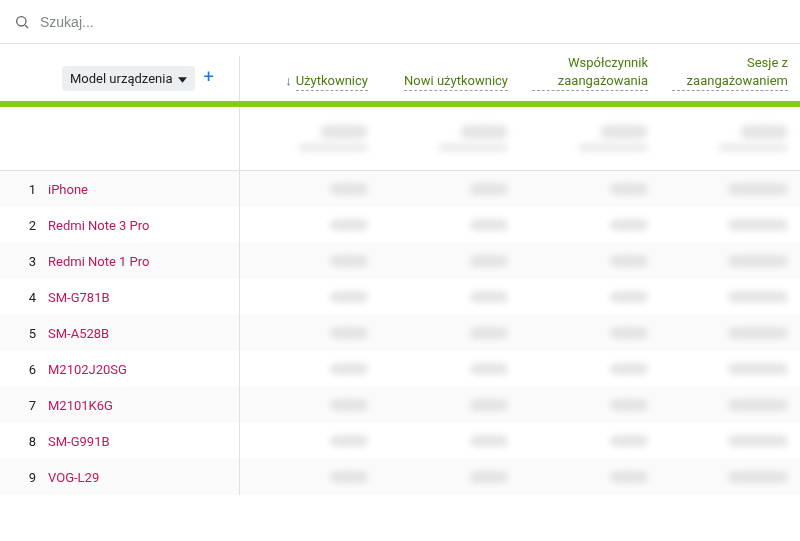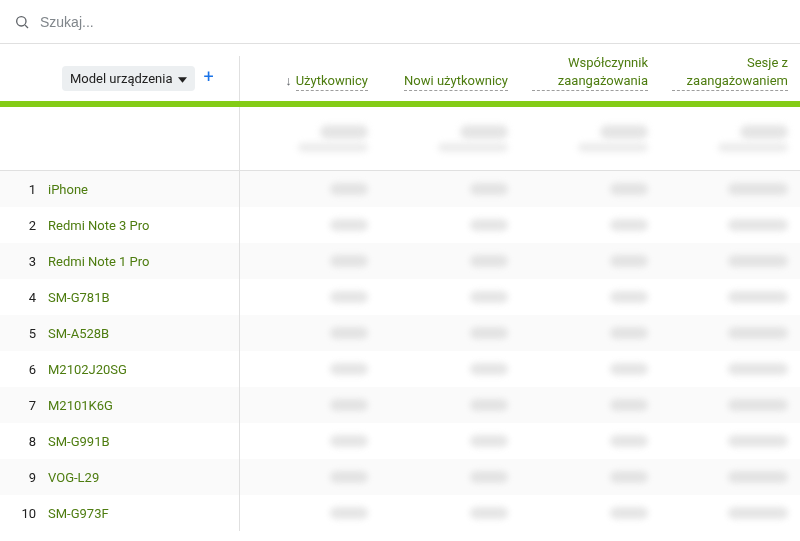--- a/index.html
+++ b/index.html
@@ -23,21 +23,21 @@
 
   .totals-row { display: flex; align-items: stretch; min-height: 64px; border-bottom: 1px solid #e0e0e0; }
   .totals-dim { width: 240px; border-right: 1px solid #e0e0e0; flex-shrink: 0; }
   .totals-metric { flex: 1 1 0; min-width: 0; display: flex; flex-direction: column; align-items: flex-end; justify-content: center; padding: 10px 12px; gap: 4px; }
 
   .data-row { display: flex; align-items: stretch; height: 36px; }
   .data-row:nth-child(odd) { background: #fafafa; }
   .data-row:nth-child(even) { background: #ffffff; }
   .row-dim { width: 240px; flex-shrink: 0; display: flex; align-items: center; border-right: 1px solid #e0e0e0; padding-left: 14px; }
   .row-index { width: 34px; text-align: right; font-size: 13px; color: #212121; padding-right: 12px; }
-  .row-label { font-size: 13px; color: #4d7c0f; white-space: nowrap; overflow: hidden; text-overflow: ellipsis; text-align: right; }
+  .row-label { font-size: 13px; color: #be185d; white-space: nowrap; overflow: hidden; text-overflow: ellipsis; text-align: right; }
   .row-metric { flex: 1 1 0; min-width: 0; display: flex; align-items: center; justify-content: flex-end; padding: 0 12px; }
 
   .blur { background: #d0d0d0; border-radius: 10px; filter: blur(3px); opacity: 0.55; }
   .blur.big { width: 48px; height: 14px; }
   .blur.small { width: 70px; height: 9px; opacity: 0.4; }
   .blur.cell { width: 38px; height: 12px; }
   .blur.wide { width: 60px; height: 12px; }
 </style>
 </head>
 <body>
@@ -266,33 +266,15 @@
         <div class="row-metric">
           <div class="blur cell"></div>
         </div>
         <div class="row-metric">
           <div class="blur cell"></div>
         </div>
         <div class="row-metric">
           <div class="blur wide"></div>
         </div>
       </div>
-      <div class="data-row">
-        <div class="row-dim">
-          <div class="row-index">10</div>
-          <div class="row-label">SM-G973F</div>
-        </div>
-        <div class="row-metric">
-          <div class="blur cell"></div>
-        </div>
-        <div class="row-metric">
-          <div class="blur cell"></div>
-        </div>
-        <div class="row-metric">
-          <div class="blur cell"></div>
-        </div>
-        <div class="row-metric">
-          <div class="blur wide"></div>
-        </div>
-      </div>
     </div>
 
 </div>
 
 </body></html>

